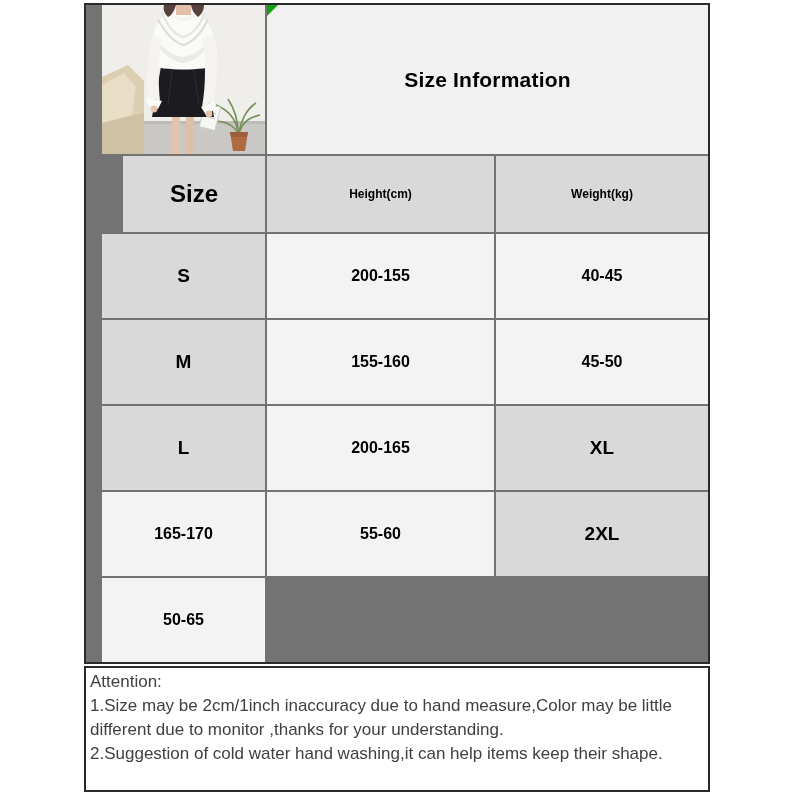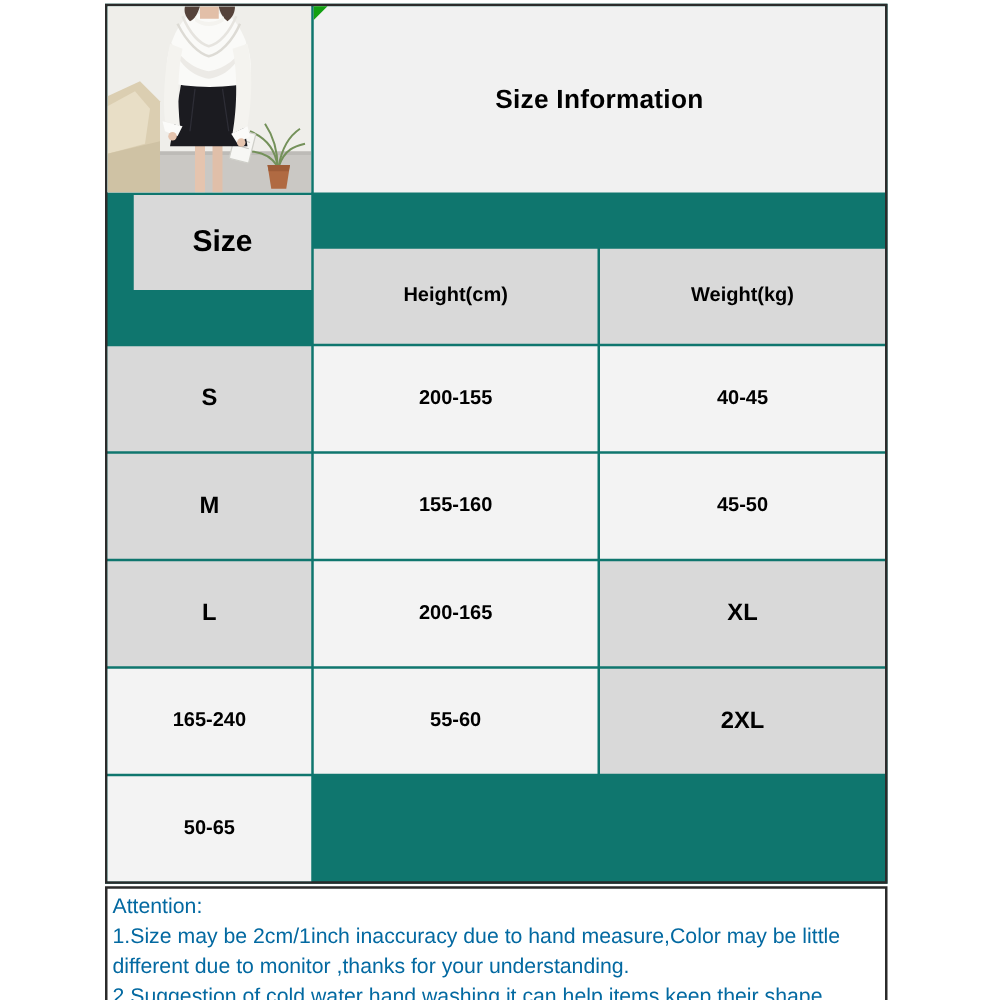--- a/index.html
+++ b/index.html
@@ -13,23 +13,24 @@
 
   .sheet {
     position:absolute; left:84px; top:3px; width:626px;
   }
 
   
   .grid {
     display:grid;
     grid-template-columns:163px 227px 1fr;
     gap:2px;
-    background:#0f766e;
+    background:#737373;
     border:2px solid #2b2b2b;
     box-sizing:border-box;
+    padding-left:16px;
   }
   .cell {
     display:flex; align-items:center; justify-content:center;
     text-align:center;
   }
   .row-top-h   { height:149px; }
   .row-head-h  { height:76px; }
   .row-data-h  { height:84px; }
 
   .photo-cell { background:#efeeea; padding:0; overflow:hidden; }
@@ -43,35 +44,35 @@
   }
   .corner-marker {
     position:absolute; top:0; left:0;
     width:0; height:0;
     border-top:11px solid #12a012;
     border-right:11px solid transparent;
   }
 
   .hdr { background:#d9d9d9; font-weight:bold; }
   .hdr-size { font-size:24px;margin-left:21px; }
-  .hdr-col  { font-size:16px;margin-top:43px; }
+  .hdr-col  { font-size:12px; }
 
   .sizecol { background:#d9d9d9; font-weight:bold; font-size:19px; }
   .datacell { background:#f3f3f3; font-weight:bold; font-size:16px; }
 
   .attention {
     box-sizing:border-box;
     margin-top:2px;
     border:2px solid #2b2b2b;
     background:#ffffff;
     height:126px;
     padding:2px 4px 0 4px;
     font-size:17px;
     line-height:24px;
-    color:#0369a1;
+    color:#404040;
   }
   .attention p { margin:0; }
 </style>
 </head>
 <body>
 
 <div class="canvas">
   <div class="sheet">
 
     <div class="grid">
@@ -144,21 +145,21 @@
       <div class="cell row-data-h datacell">40-45</div>
 
       <div class="cell row-data-h sizecol">M</div>
       <div class="cell row-data-h datacell">155-160</div>
       <div class="cell row-data-h datacell">45-50</div>
 
       <div class="cell row-data-h sizecol">L</div>
       <div class="cell row-data-h datacell">200-165</div>
 
       <div class="cell row-data-h sizecol">XL</div>
-      <div class="cell row-data-h datacell">165-240</div>
+      <div class="cell row-data-h datacell">165-170</div>
       <div class="cell row-data-h datacell">55-60</div>
 
       <div class="cell row-data-h sizecol">2XL</div>
       <div class="cell row-data-h datacell">50-65</div>
 
     </div>
 
     <div class="attention">
       <p>Attention:</p>
       <p>1.Size may be 2cm/1inch inaccuracy due to hand measure,Color may be little different due to monitor ,thanks for your understanding.</p>

